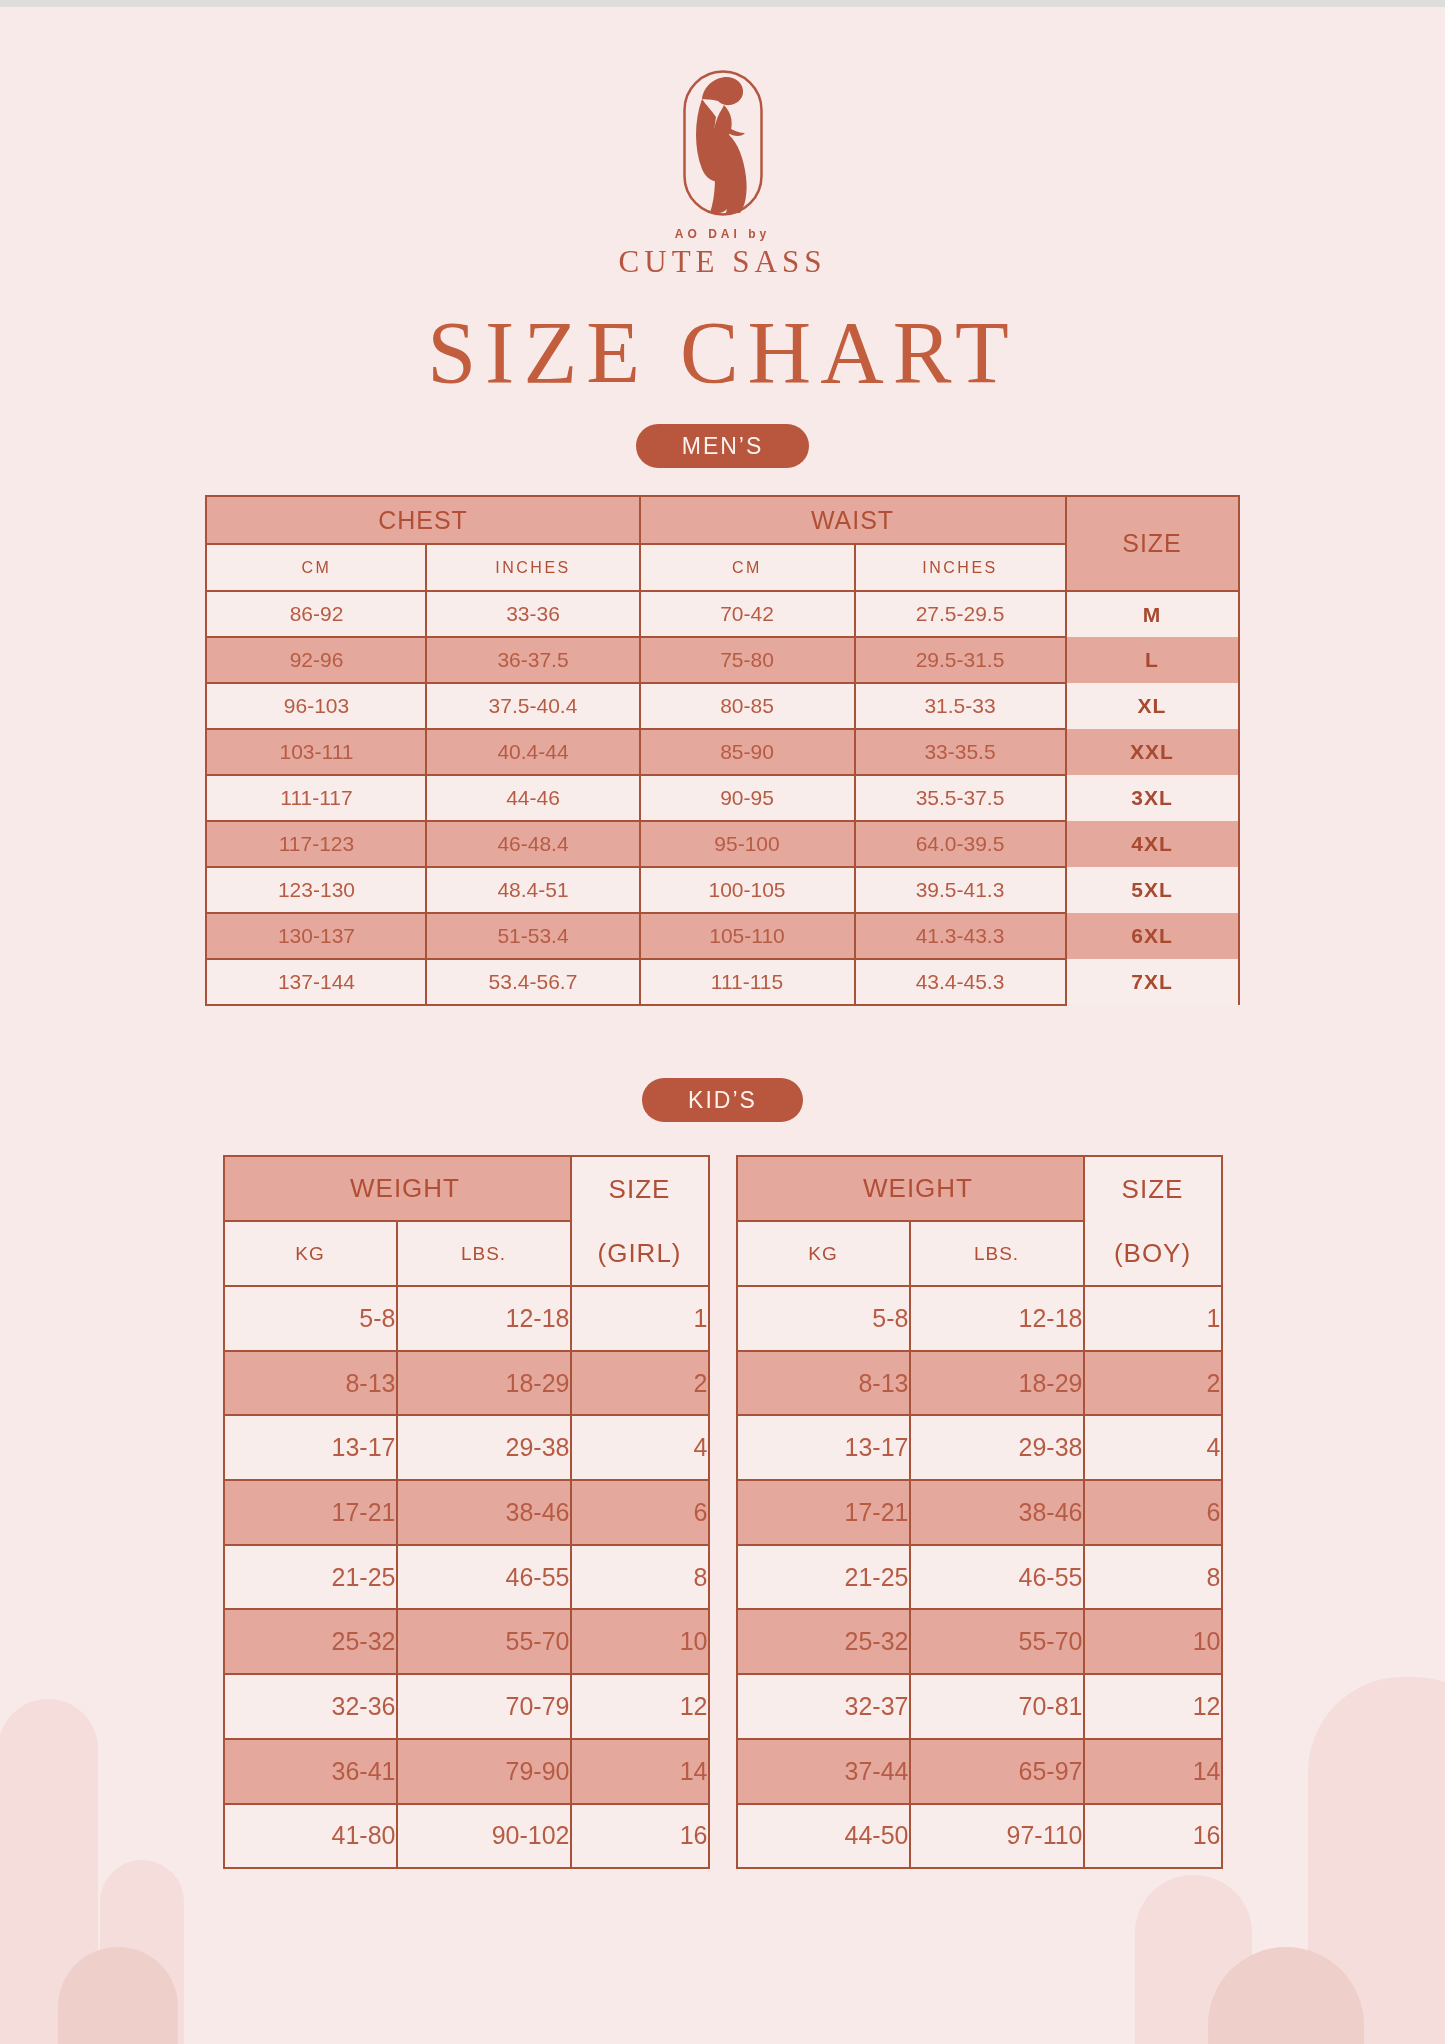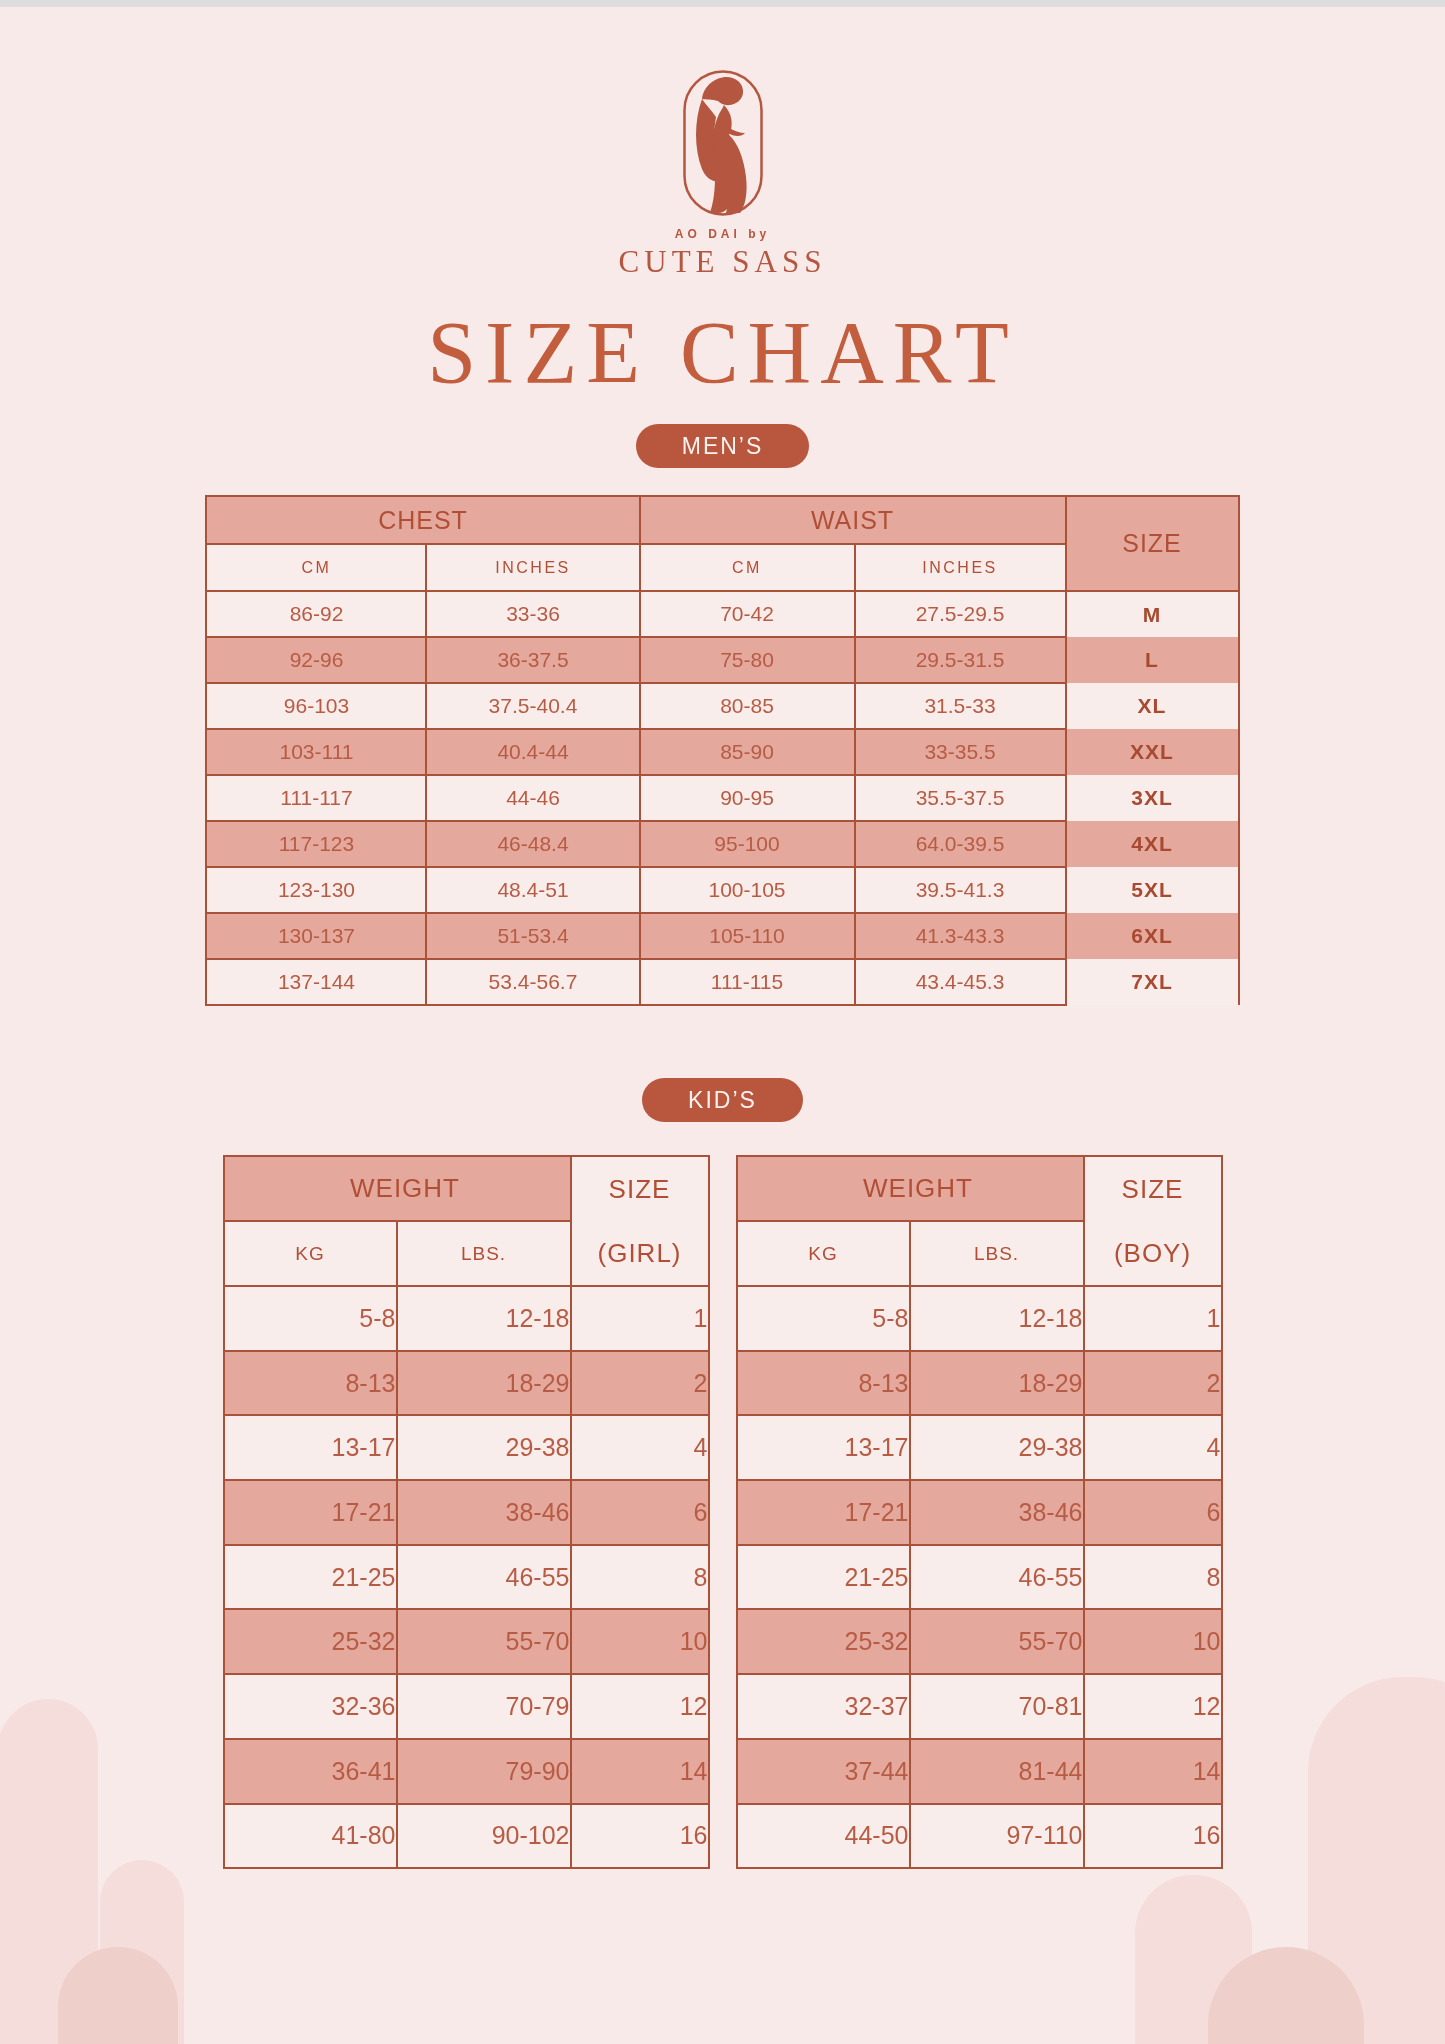--- a/index.html
+++ b/index.html
@@ -328,21 +328,21 @@
               <td>55-70</td>
               <td>10</td>
             </tr>
             <tr>
               <td>32-37</td>
               <td>70-81</td>
               <td>12</td>
             </tr>
             <tr>
               <td>37-44</td>
-              <td>81-44</td>
+              <td>65-97</td>
               <td>14</td>
             </tr>
             <tr>
               <td>44-50</td>
               <td>97-110</td>
               <td>16</td>
             </tr>
           </tbody>
       </table>
 

